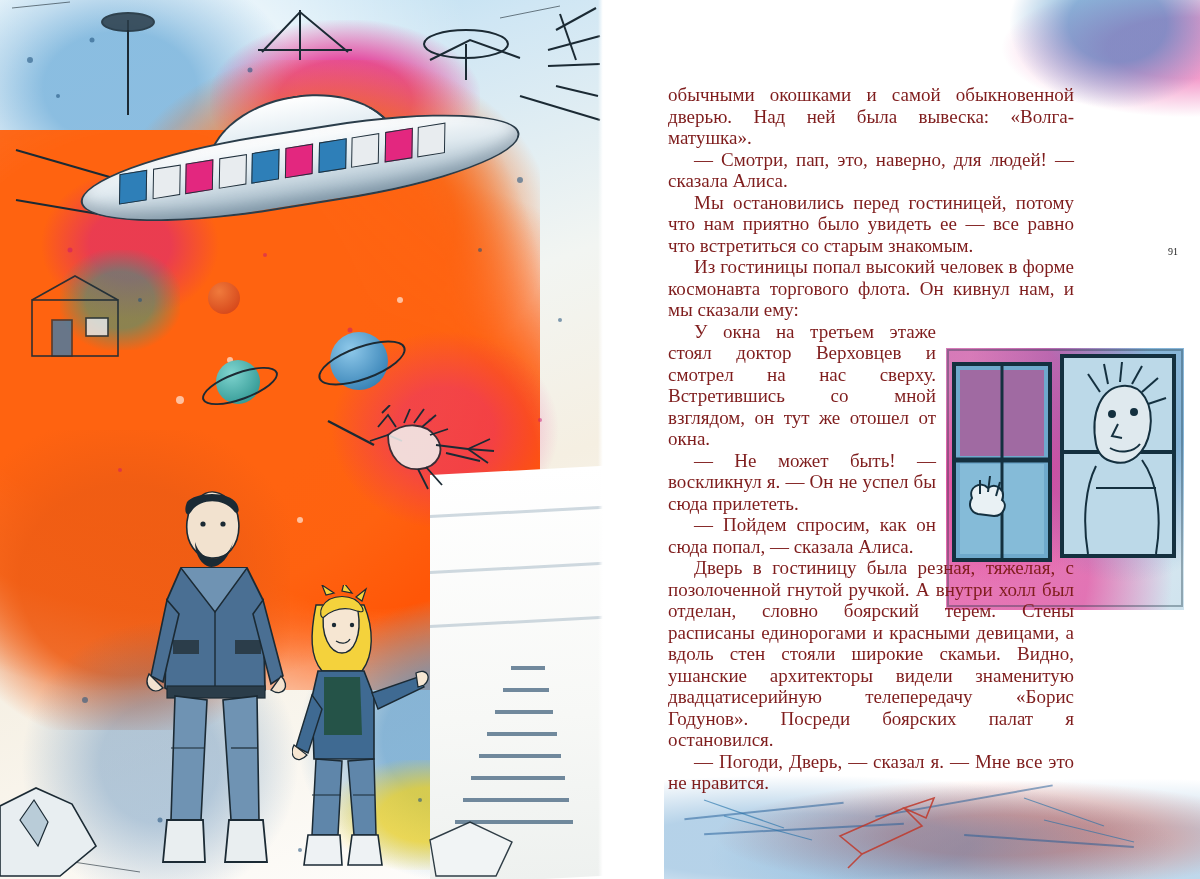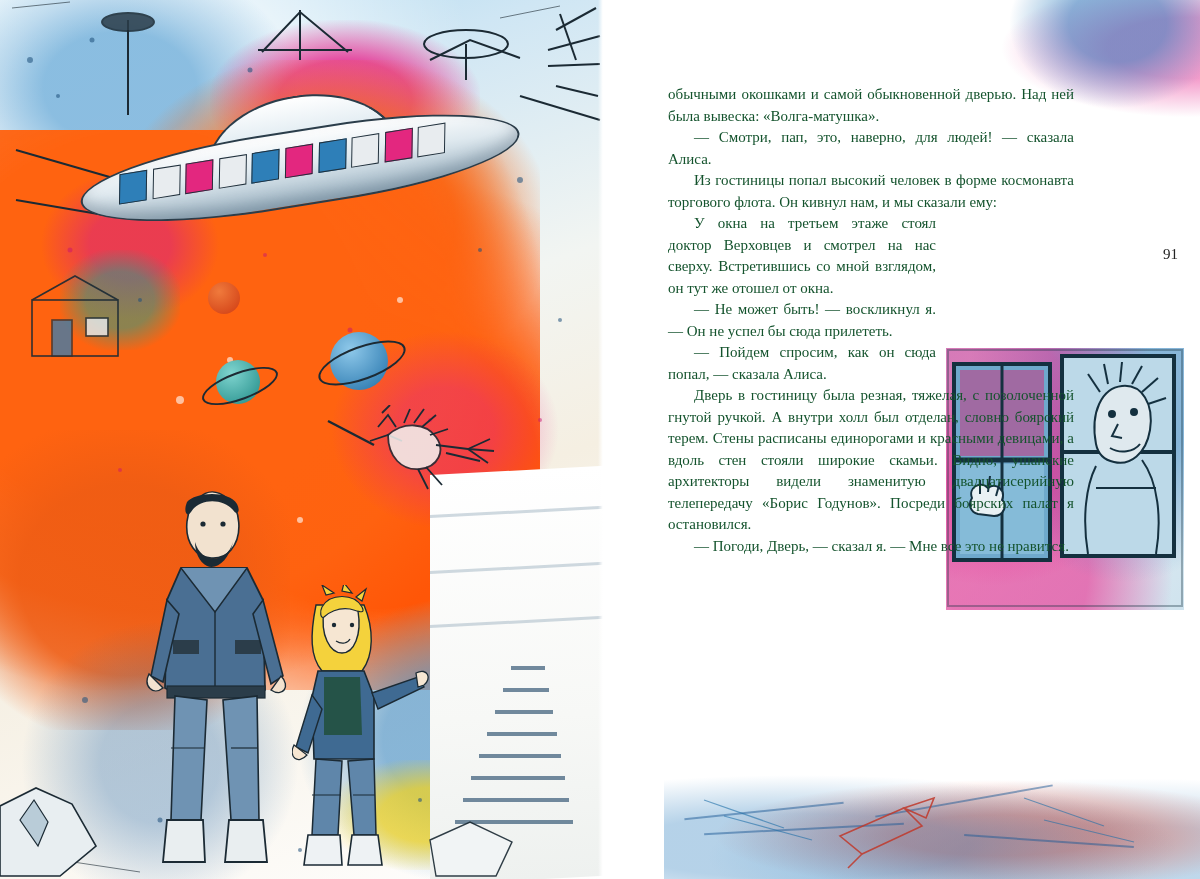--- a/index.html
+++ b/index.html
@@ -201,41 +201,41 @@
     position: absolute; height: 2px; background: rgba(30,90,150,.5);
   }
 
   #text-column {
     position: absolute;
     left: 64px; top: 84px;
     width: 406px;
   }
   .para {
     font-family: "Liberation Serif", serif;
-    font-size: 15px;
+    font-size: 19px;
     line-height: 21.5px;
-    color: #14532d;
+    color: #7f1d1d;
     text-align: justify;
     margin: 0;
     text-indent: 26px;
     hyphens: auto;
   }
   .para.noindent { text-indent: 0; }
   .para.wrapped {
     
     width: 268px;
   }
   .para.fullw { width: 406px; }
 
   .folio {
     position: absolute;
     right: 22px;
     top: 246px;
     font-family: "Liberation Serif", serif;
-    font-size: 15px;
+    font-size: 10px;
     color: #222;
   }
 
   
   #inset-illustration {
     position: absolute;
     left: 342px; top: 348px;
     width: 238px; height: 262px;
     overflow: hidden;
     background: #d8e6ef;
@@ -540,20 +540,21 @@
           <path d="M150 140 L210 140"></path>
         </g>
 
         <rect x="2" y="2" width="234" height="256" fill="none" stroke="#14303f" stroke-width="2" opacity=".35"></rect>
       </svg>
     </div>
 
     <div id="text-column">
       <p class="para noindent fullw">обычными окошками и самой обыкновенной дверью. Над ней была вывеска: «Волга-матушка».</p>
       <p class="para fullw">— Смотри, пап, это, наверно, для людей! — сказала Алиса.</p>
+      <p class="para fullw">Мы остановились перед гостиницей, потому что нам приятно было увидеть ее — все равно что встретиться со старым знакомым.</p>
       <p class="para fullw">Из гостиницы попал высокий человек в форме космонавта торгового флота. Он кивнул нам, и мы сказали ему:</p>
       <p class="para wrapped">У окна на третьем этаже стоял доктор Верховцев и смотрел на нас сверху. Встретившись со мной взглядом, он тут же отошел от окна.</p>
       <p class="para wrapped">— Не может быть! — воскликнул я. — Он не успел бы сюда прилететь.</p>
       <p class="para wrapped">— Пойдем спросим, как он сюда попал, — сказала Алиса.</p>
       <p class="para fullw">Дверь в гостиницу была резная, тяжелая, с позолоченной гнутой ручкой. А внутри холл был отделан, словно боярский терем. Стены расписаны единорогами и красными девицами, а вдоль стен стояли широкие скамьи. Видно, ушанские архитекторы видели знаменитую двадцатисерийную телепередачу «Борис Годунов». Посреди боярских палат я остановился.</p>
       <p class="para fullw">— Погоди, Дверь, — сказал я. — Мне все это не нравится.</p>
     </div>
 
   </div>
 </div>

